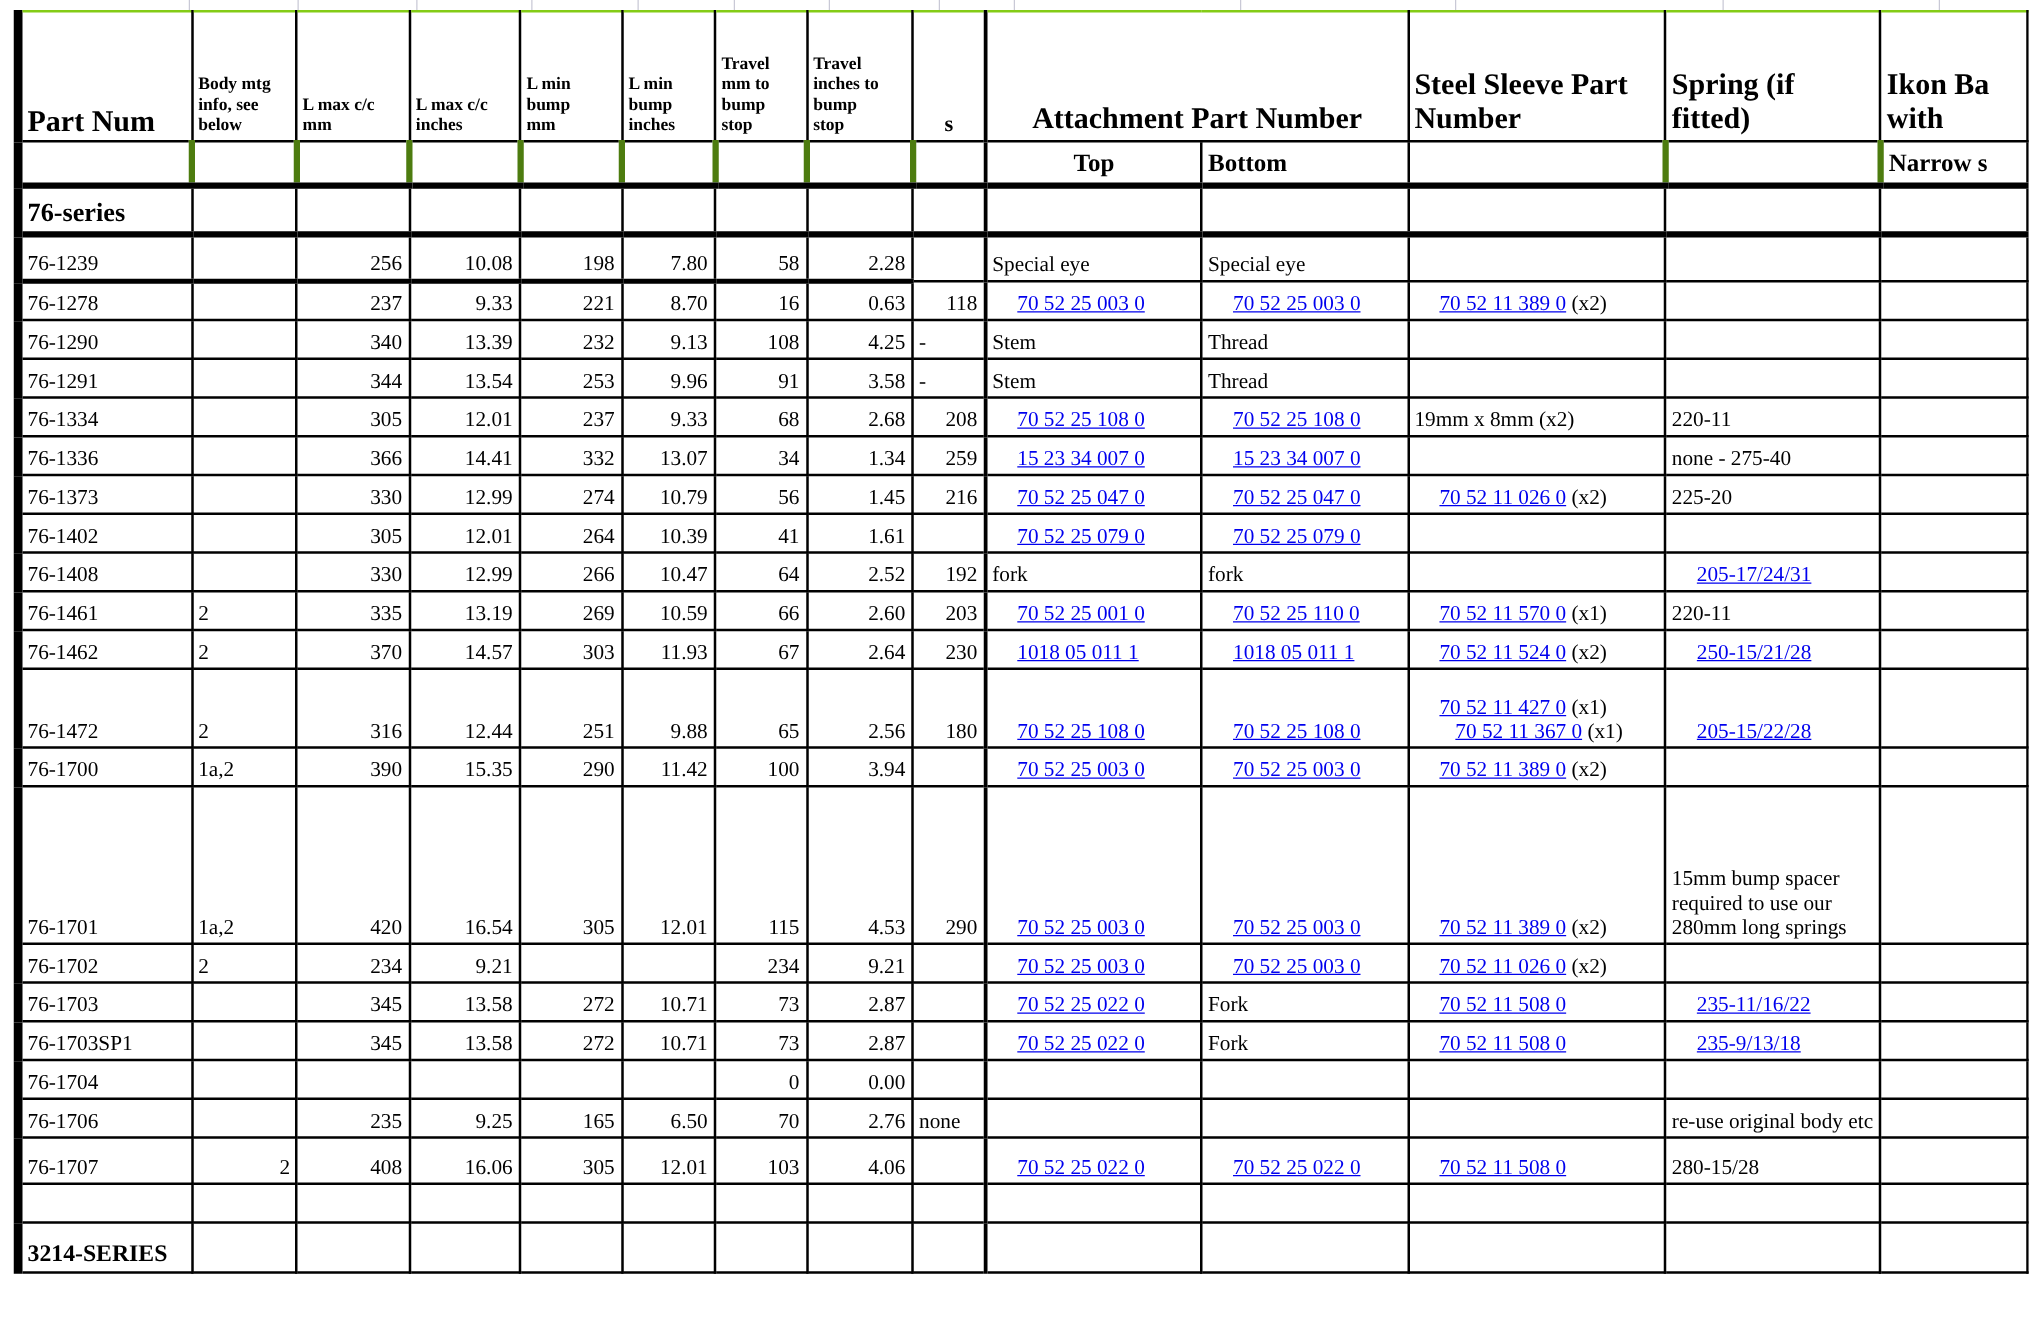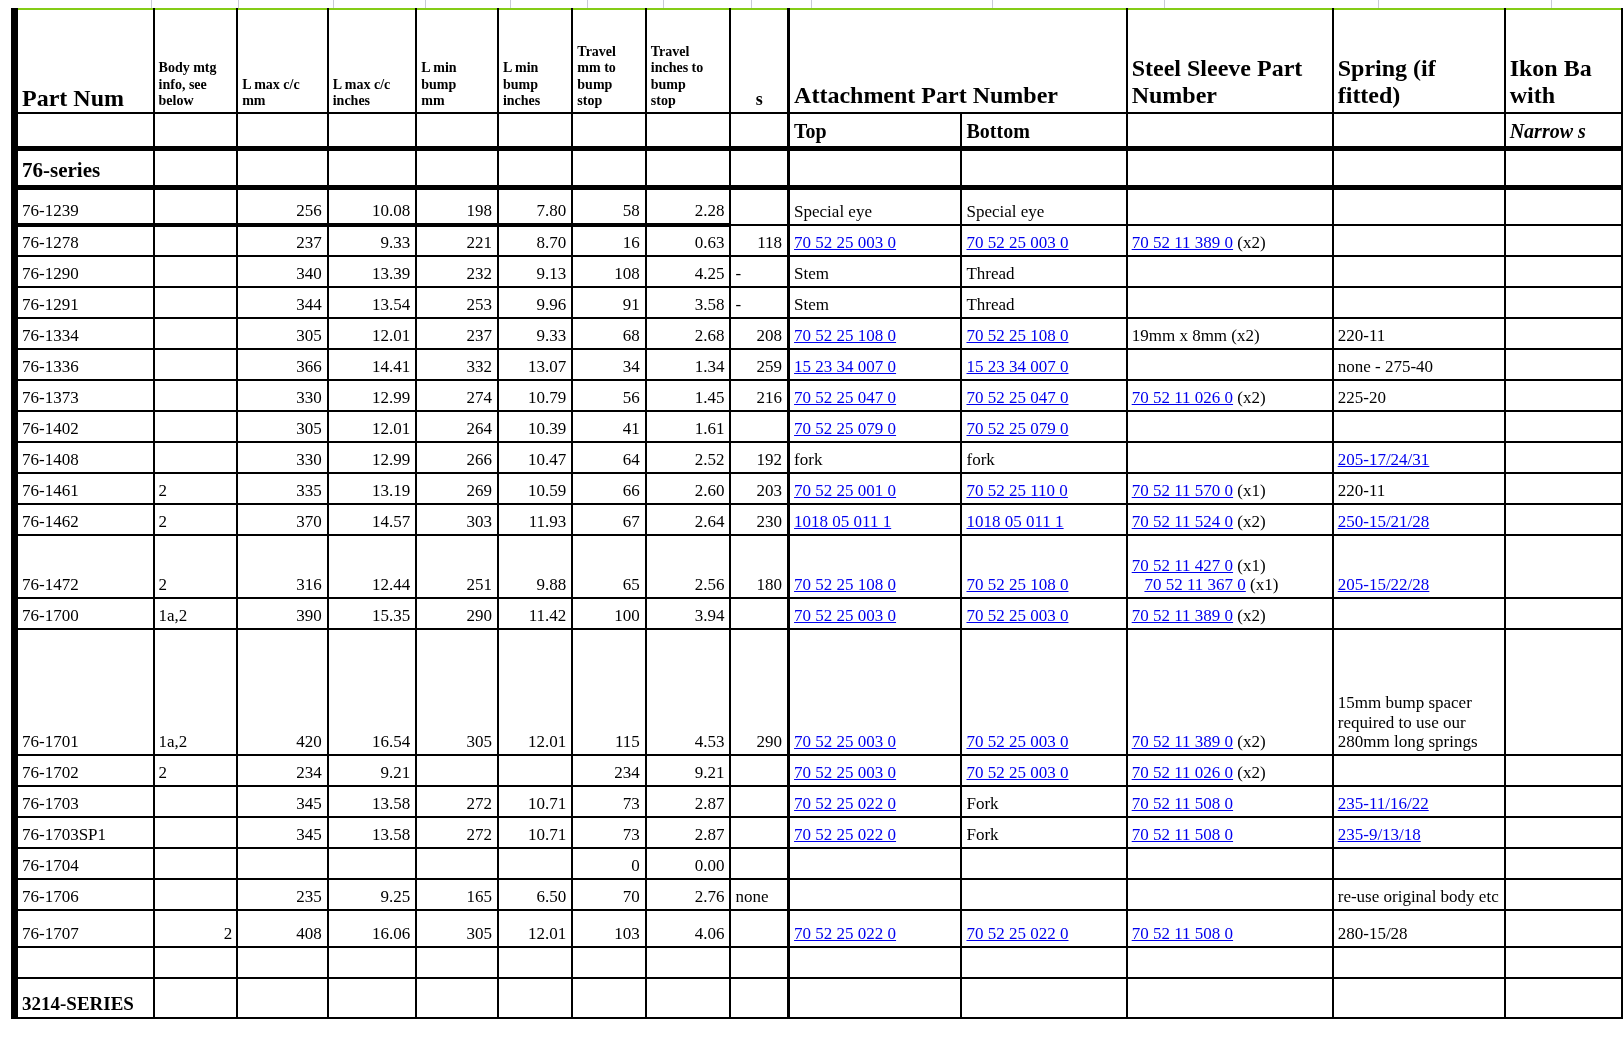--- a/index.html
+++ b/index.html
@@ -15,35 +15,35 @@
   col.c-spr{width:172px}col.c-ikon{width:120px}
   th,td{border:2px solid #000;vertical-align:bottom;padding:1px 4px 2px 4px;overflow:visible;}
   thead th{font-weight:bold;text-align:left;white-space:pre-line;line-height:1.18;background:#fff;}
   tr.hrow1 th{border-top:2px solid #84cc16;}
   th.first,td.first{border-left:7px solid #000;}
   th.hpart{font-size:24px;line-height:1;}
   th.hsmall{font-size:14px;}
   th.hbig{font-size:24px;line-height:1.15;}
   th.hs{font-size:18px;text-align:center;}
   tr.hrow2 th{border-bottom:5px solid #000;font-size:20px;height:29px;}
-  tr.hrow2 th.g{border-left:1px solid #4d7c0f;font-style:italic;}
-  th.b3,td.b3{border-left:3px solid #000;}
+  tr.hrow2 th.g{border-left:5px solid #4d7c0f;}
+  th.b3,td.b3{border-left:3px solid #000;text-align:center;}
   th.hnarrow{font-size:16px;}
   tbody td{font-size:17px;line-height:1.14;}
   tr.r-data{height:31px;}
   tr.r-sec td{border-bottom:2px solid #000;}
   tr.sec-thick td{border-bottom:5px solid #000;}
   td.sec-label{font-weight:bold;font-size:21px;white-space:nowrap;}
   td.sec-label.small{font-size:19px;}
   td.c-num{text-align:right;padding-right:5px;}
   td.c-left{text-align:left;}
   td.c-right{text-align:right;}
   td.bb4{border-bottom:4px solid #000;}
   td.nowrap{white-space:nowrap;}
-  a.lnk{color:#0000ee;text-decoration:underline;cursor:pointer;}
+  a.lnk{color:#0000ee;text-decoration:underline;cursor:pointer;margin-left:20px;}
   .line{display:block;}
 </style>
 </head>
 <body>
 
 <div class="sheet">
   <div class="gridstrip">
     <span style="width:140px"></span>
       <span style="width:86px"></span>
       <span style="width:94px"></span>

